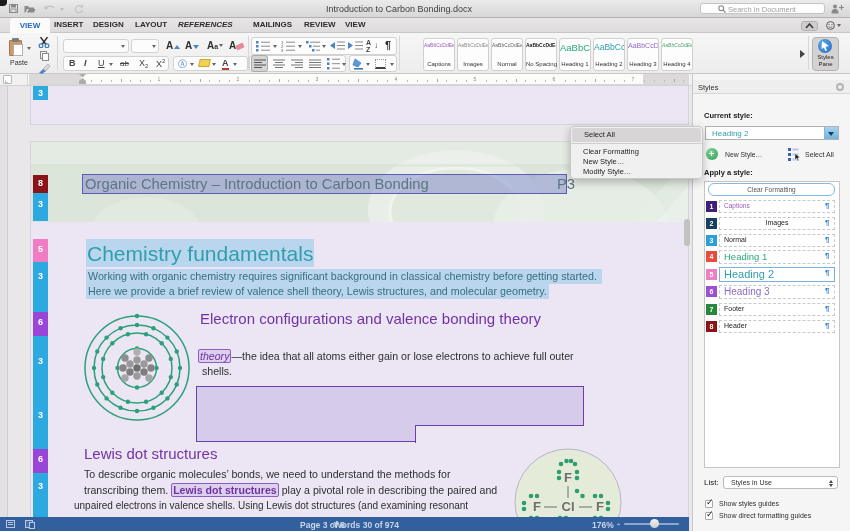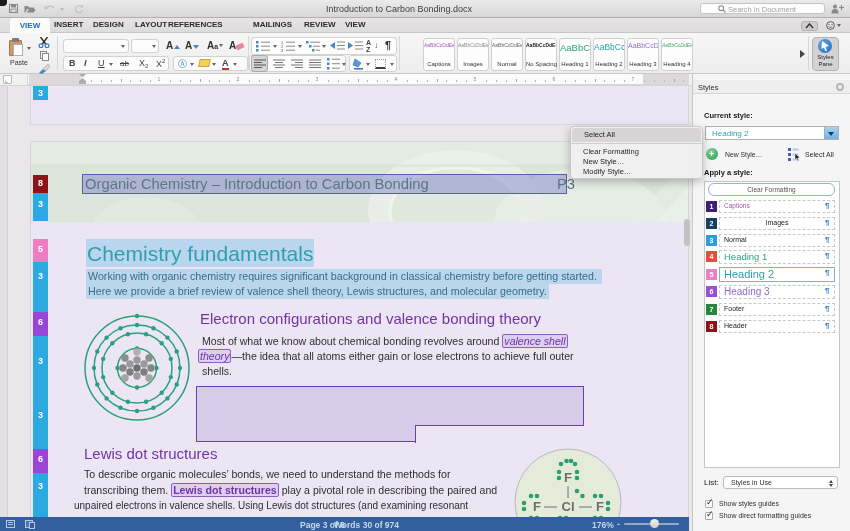--- a/index.html
+++ b/index.html
@@ -95,21 +95,21 @@
       <path d="M0.5 9.5 C0.5 6 2 5 4 5 C6 5 7.5 6 7.5 9.5 Z" fill="#8a8a8a"></path>
       <path d="M10.5 1 V6 M8 3.5 H13" stroke="#8a8a8a" stroke-width="1.2"></path>
     </svg>
   </div>
 
   <div id="tabbar">
     <div id="tab-home">VIEW</div>
     <div class="tab" style="left:54px;">INSERT</div>
     <div class="tab" style="left:93px;">DESIGN</div>
     <div class="tab" style="left:135px;">LAYOUT</div>
-    <div class="tab" style="left:168px;">REFERENCES</div>
+    <div class="tab" style="left:178px;font-style:italic;">REFERENCES</div>
     <div class="tab" style="left:253px;">MAILINGS</div>
     <div class="tab" style="left:304px;">REVIEW</div>
     <div class="tab" style="left:345px;">VIEW</div>
     <div style="position:absolute;left:801px;top:3px;width:17px;height:10px;background:#cfcdce;border:1px solid #b2b0b1;border-radius:3px;"></div>
     <svg style="position:absolute;left:805px;top:5px;" width="9" height="6" viewBox="0 0 9 6">
         <path d="M1 5 L4.5 1 L8 5" fill="none" stroke="#3a3a3a" stroke-width="1.6"></path>
       </svg>
     <svg style="position:absolute;left:826px;top:3px;" width="9" height="9" viewBox="0 0 9 9">
       <circle cx="4.5" cy="4.5" r="3.9" fill="none" stroke="#5a5a5a" stroke-width="1"></circle>
       <circle cx="3" cy="3.5" r="0.6" fill="#5a5a5a"></circle>
@@ -492,21 +492,20 @@
             <circle cx="46" cy="60" r="3.7" fill="#858585"></circle>
             <circle cx="74" cy="60" r="3.7" fill="#858585"></circle>
           <circle cx="60" cy="44" r="3.7" fill="#b0b0b0"></circle>
             <circle cx="48" cy="50" r="3.7" fill="#8d8d8d"></circle>
             <circle cx="72" cy="50" r="3.7" fill="#8d8d8d"></circle>
           <circle cx="48" cy="70" r="3.7" fill="#a5a5a5"></circle>
             <circle cx="72" cy="70" r="3.7" fill="#a5a5a5"></circle>
         </g>
       </svg>
 
-      <div class="doctext" style="left:171px;top:193px;font-size:10.6px;color:#2f2f2f;">Most of what we know about chemical bonding revolves around <span class="pbox" style="font-style:italic;">valence shell</span></div>
       <div class="doctext" style="left:167px;top:208px;font-size:10.6px;color:#2f2f2f;"><span class="pbox" style="font-style:italic;margin-top:20px;">theory</span><span>—the idea that all atoms either gain or lose electrons to achieve full outer</span></div>
       <div class="doctext" style="left:171px;top:223px;font-size:10.6px;color:#2f2f2f;">shells.</div>
 
       <div style="position:absolute;left:165px;top:244px;width:388px;height:56px;background:#d6cbe9;border:1.5px solid #6a3fae;"></div>
       <div style="position:absolute;left:384px;top:283px;width:169px;height:18px;background:#ece5f4;border-left:1.5px solid #6a3fae;border-top:1.5px solid #6a3fae;"></div>
 
       <div class="doctext" style="left:53px;top:303px;font-size:15px;color:#7133a3;">Lewis dot structures</div>
 
       <div class="doctext" style="left:53px;top:326px;font-size:10.6px;color:#2f2f2f;">To describe organic molecules’ bonds, we need to understand the methods for</div>
       <div class="doctext" style="left:53px;top:342px;font-size:10.6px;color:#2f2f2f;">transcribing them. <span class="pbox" style="font-weight:bold;">Lewis dot structures</span> play a pivotal role in describing the paired and</div>

